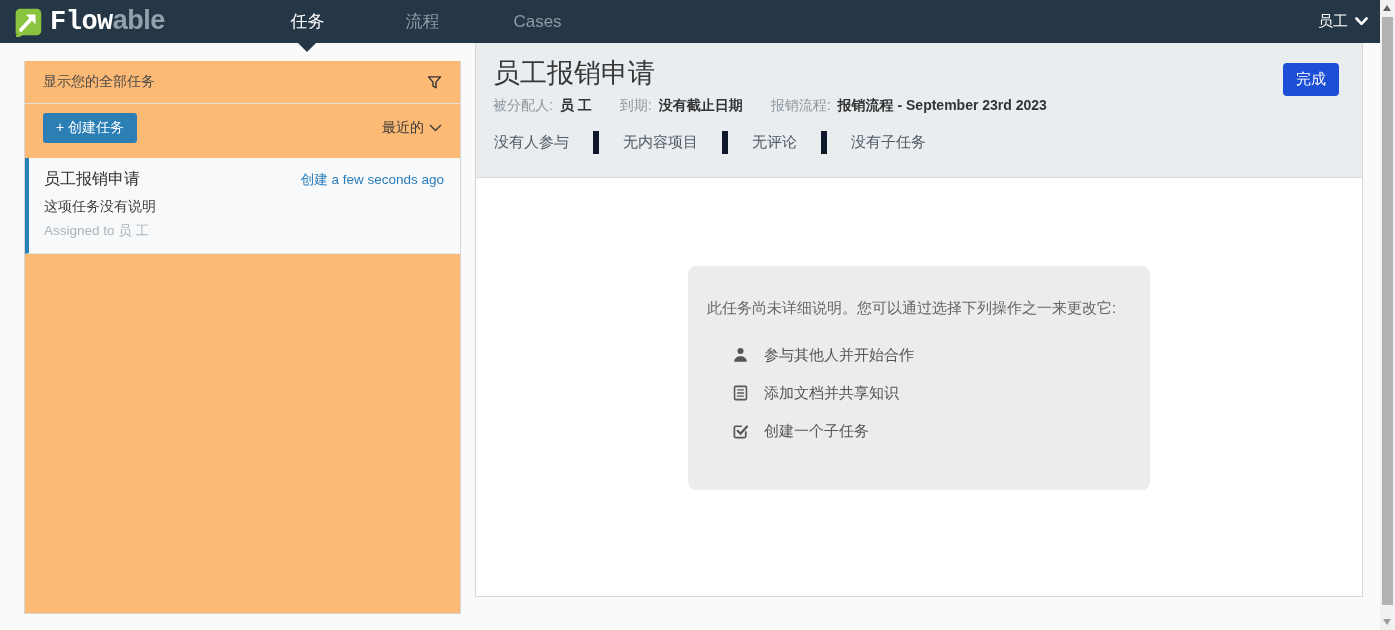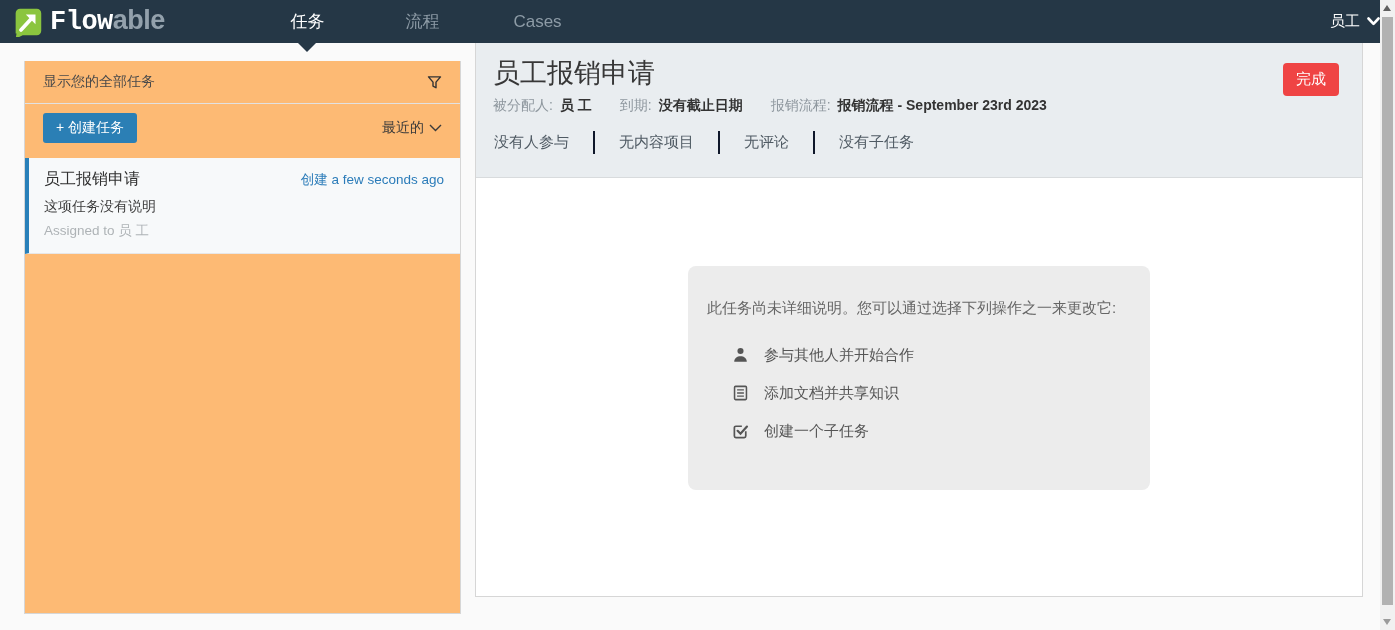--- a/index.html
+++ b/index.html
@@ -25,21 +25,21 @@
     width:115px; height:43px; display:flex; align-items:center; justify-content:center;
     font-size:17px; color:#8d9ba6; cursor:pointer;
   }
   .nav-tab.active { color:#ffffff; }
   .nav-caret {
     position:absolute; left:298px; top:43px; width:0; height:0;
     border-left:9px solid transparent; border-right:9px solid transparent;
     border-top:9px solid #253746; z-index:5;
   }
   .user-menu {
-    position:absolute; right:0; top:0; height:43px;
+    position:absolute; right:12px; top:0; height:43px;
     display:flex; align-items:center; gap:7px; color:#ffffff; font-size:15px; cursor:pointer;
   }
 
   
   .scrollbar {
     position:absolute; right:0; top:0; width:15px; height:630px; background:#f1f1f1;
   }
   .sb-arrow { position:absolute; left:3px; width:0; height:0; }
   .sb-up {
     top:5px;
@@ -89,31 +89,31 @@
     position:absolute; left:475px; top:43px; width:888px; height:554px;
     background:#ffffff; border:1px solid #d6d6d6; border-top:none;
   }
   .main-header {
     position:relative; height:135px; background:#e9edf0;
     border-bottom:1px solid #d8dbdd; padding:11px 18px 0 17px;
   }
   .main-title { font-size:27px; font-weight:400; color:#373737; line-height:38px; }
   .complete-btn {
     position:absolute; right:23px; top:20px;
-    background:#ef4444; color:#fff; border:none; border-radius:4px;
+    background:#1d4ed8; color:#fff; border:none; border-radius:4px;
     font-size:15px; padding:7px 13px; cursor:pointer; font-family:inherit;
   }
   .meta-row { margin-top:5px; font-size:14px; display:flex; align-items:baseline; }
   .meta-label { color:#8e979e; }
   .meta-value { color:#333; font-weight:bold; margin-left:7px; }
   .meta-gap { width:28px; }
   .status-row { margin-top:16px; display:flex; align-items:center; }
   .status-item {
     font-size:15px; color:#4f5a63; padding:2px 24px; cursor:pointer;
-    border-right:2px solid #0f172a;
+    border-right:6px solid #0f172a;
   }
   .status-item:first-child { padding-left:1px; }
   .status-item:last-child { border-right:none;font-family:Liberation Mono, monospace; }
 
   
   .empty-box {
     width:462px; margin:88px auto 2px; background:#ececec; border-radius:8px;
     padding:33px 22px 40px 19px;
   }
   .empty-msg { font-size:15px; color:#666; }

